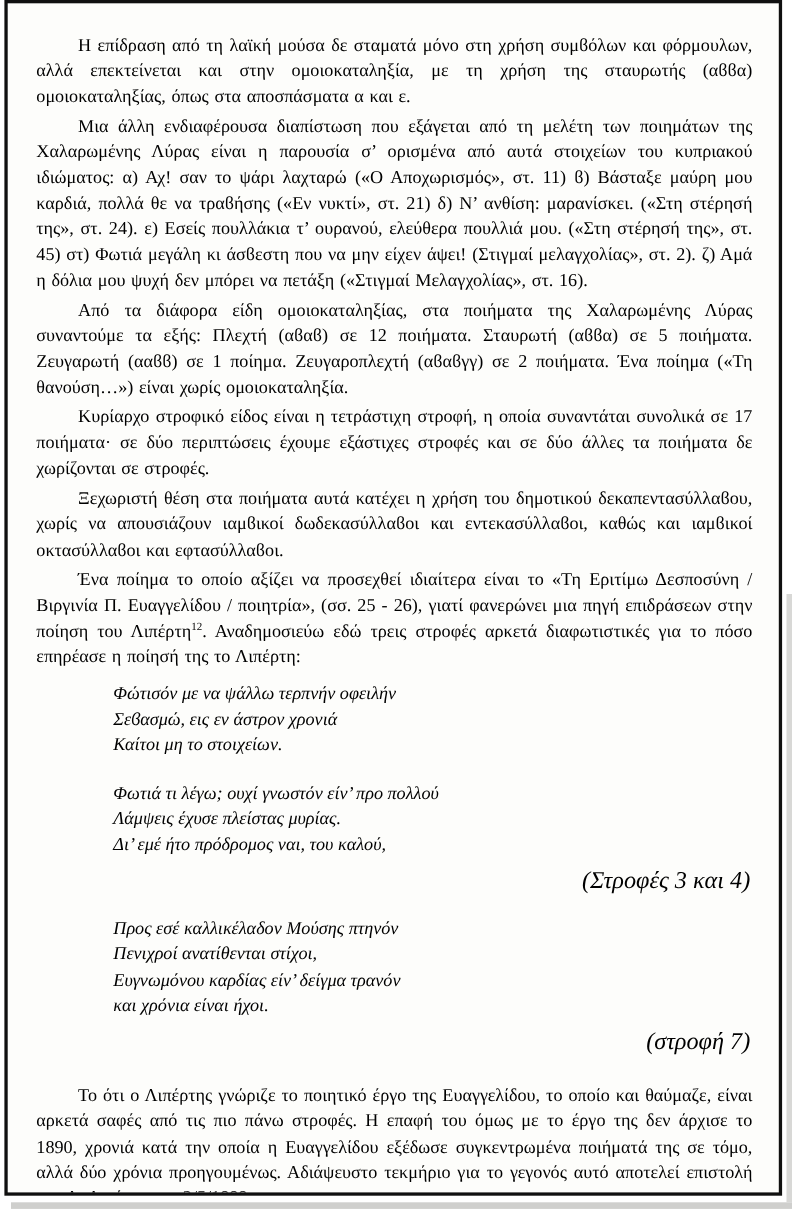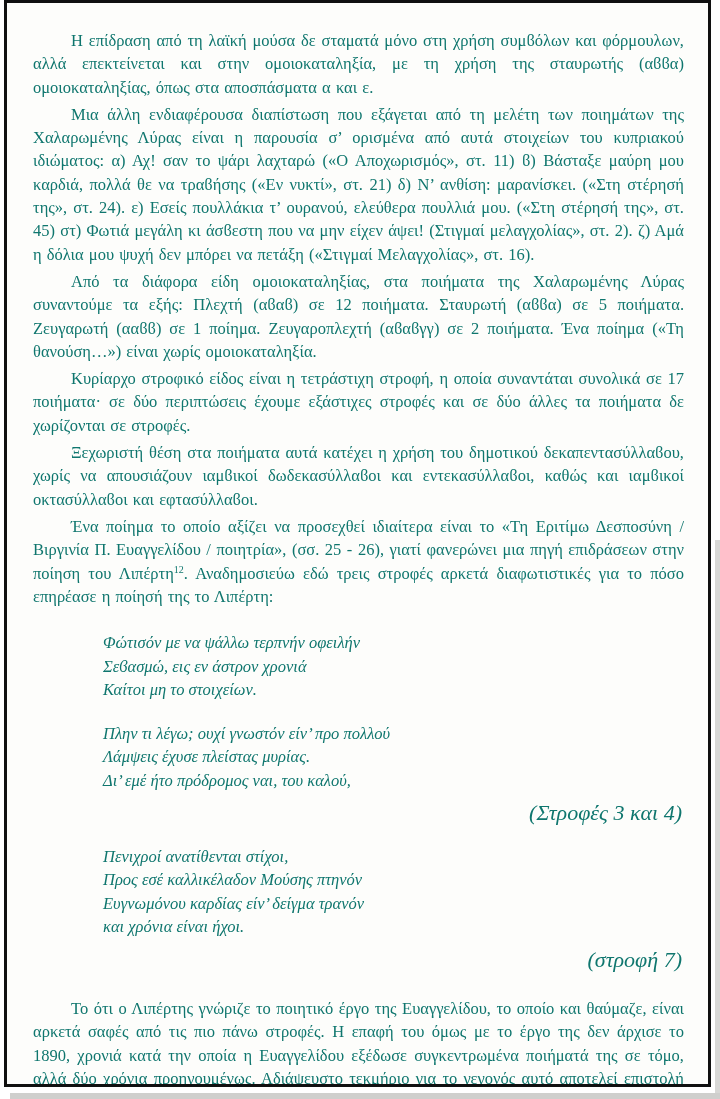--- a/index.html
+++ b/index.html
@@ -15,39 +15,39 @@
     width:701px;height:1081px;
     border:3px solid #101010;
     background:#fdfdfb;
   }
   .shadow-b{position:absolute;left:10px;right:0;bottom:0;height:6px;background:#cfcfcd;}
   .shadow-r{position:absolute;right:0;top:540px;bottom:6px;width:5px;background:#d8d8d6;}
   .content{
     position:absolute;left:0;top:0;right:0;bottom:0;
     padding:26px 24px 0 26px;
     overflow:hidden;
-    color:#0f766e;
+    color:#000000;
   }
   .para{
     margin:0 0 4px 0;
     font-size:16.5px;
     line-height:23.3px;
     text-align:justify;
     text-indent:38px;
     word-spacing:1px;
   }
   .para .b{font-weight:normal;}
   sup{font-size:10px;line-height:0;}
   .stanza{
     margin:20px 0 0 70px;
     font-size:16.5px;
     font-style:italic;
     line-height:23.5px;
   }
-  .para + .stanza{margin-top:23px;}
+  .para + .stanza{margin-top:10px;}
   .attrib{
     margin:9px 2px 0 0;
     font-size:22px;
     font-style:italic;
     text-align:right;
     line-height:23.5px;
   }
   .attrib + .para{margin-top:26px;}
 </style>
 </head>
@@ -61,28 +61,28 @@
         <p class="para"><span>Από τα διάφορα είδη ομοιοκαταληξίας, στα ποιήματα της </span><span class="b">Χαλαρωμένης Λύρας</span><span> συναντούμε τα εξής: Πλεχτή (αϐαϐ) σε 12 ποιήματα. Σταυρωτή (αϐϐα) σε 5 ποιήματα. Ζευγαρωτή (ααϐϐ) σε 1 ποίημα. Ζευγαροπλεχτή (αϐαϐγγ) σε 2 ποιήματα. Ένα ποίημα («Τη θανούση…») είναι χωρίς ομοιοκαταληξία.</span></p>
         <p class="para"><span>Κυρίαρχο στροφικό είδος είναι η τετράστιχη στροφή, η οποία συναντάται συνολικά σε 17 ποιήματα· σε δύο περιπτώσεις έχουμε εξάστιχες στροφές και σε δύο άλλες τα ποιήματα δε χωρίζονται σε στροφές.</span></p>
         <p class="para"><span>Ξεχωριστή θέση στα ποιήματα αυτά κατέχει η χρήση του δημοτικού δεκαπεντασύλλαϐου, χωρίς να απουσιάζουν ιαμϐικοί δωδεκασύλλαϐοι και εντεκασύλλαϐοι, καθώς και ιαμϐικοί οκτασύλλαϐοι και εφτασύλλαϐοι.</span></p>
         <p class="para"><span>Ένα ποίημα το οποίο αξίζει να προσεχθεί ιδιαίτερα είναι το «Τη Εριτίμω Δεσποσύνη / Βιργινία Π. Ευαγγελίδου / ποιητρία», (σσ. 25 - 26), γιατί φανερώνει μια πηγή επιδράσεων στην ποίηση του Λιπέρτη</span><sup>12</sup><span>. Αναδημοσιεύω εδώ τρεις στροφές αρκετά διαφωτιστικές για το πόσο επηρέασε η ποίησή της το Λιπέρτη:</span></p>
         <div class="stanza">
           <div class="line">Φώτισόν με να ψάλλω τερπνήν οφειλήν</div>
           <div class="line">Σεϐασμώ, εις εν άστρον χρονιά</div>
           <div class="line">Καίτοι μη το στοιχείων.</div>
         </div>
         <div class="stanza">
-          <div class="line">Πλην τι λέγω; ουχί γνωστόν είν’ προ πολλού</div>
+          <div class="line">Φωτιά τι λέγω; ουχί γνωστόν είν’ προ πολλού</div>
           <div class="line">Λάμψεις έχυσε πλείστας μυρίας.</div>
           <div class="line">Δι’ εμέ ήτο πρόδρομος ναι, του καλού,</div>
         </div>
         <div class="attrib">(Στροφές 3 και 4)</div>
         <div class="stanza">
+          <div class="line">Προς εσέ καλλικέλαδον Μούσης πτηνόν</div>
           <div class="line">Πενιχροί ανατίθενται στίχοι,</div>
-          <div class="line">Προς εσέ καλλικέλαδον Μούσης πτηνόν</div>
           <div class="line">Ευγνωμόνου καρδίας είν’ δείγμα τρανόν</div>
           <div class="line">και χρόνια είναι ήχοι.</div>
         </div>
         <div class="attrib">(στροφή 7)</div>
         <p class="para"><span>Το ότι ο Λιπέρτης γνώριζε το ποιητικό έργο της Ευαγγελίδου, το οποίο και θαύμαζε, είναι αρκετά σαφές από τις πιο πάνω στροφές. Η επαφή του όμως με το έργο της δεν άρχισε το 1890, χρονιά κατά την οποία η Ευαγγελίδου εξέδωσε συγκεντρωμένα ποιήματά της σε τόμο, αλλά δύο χρόνια προηγουμένως. Αδιάψευστο τεκμήριο για το γεγονός αυτό αποτελεί επιστολή του Δ. Λιπέρτη ημ. 2/5/1888</span></p>
       </div>
   </div>
   <div class="shadow-b"></div>
   <div class="shadow-r"></div>
 </div>

